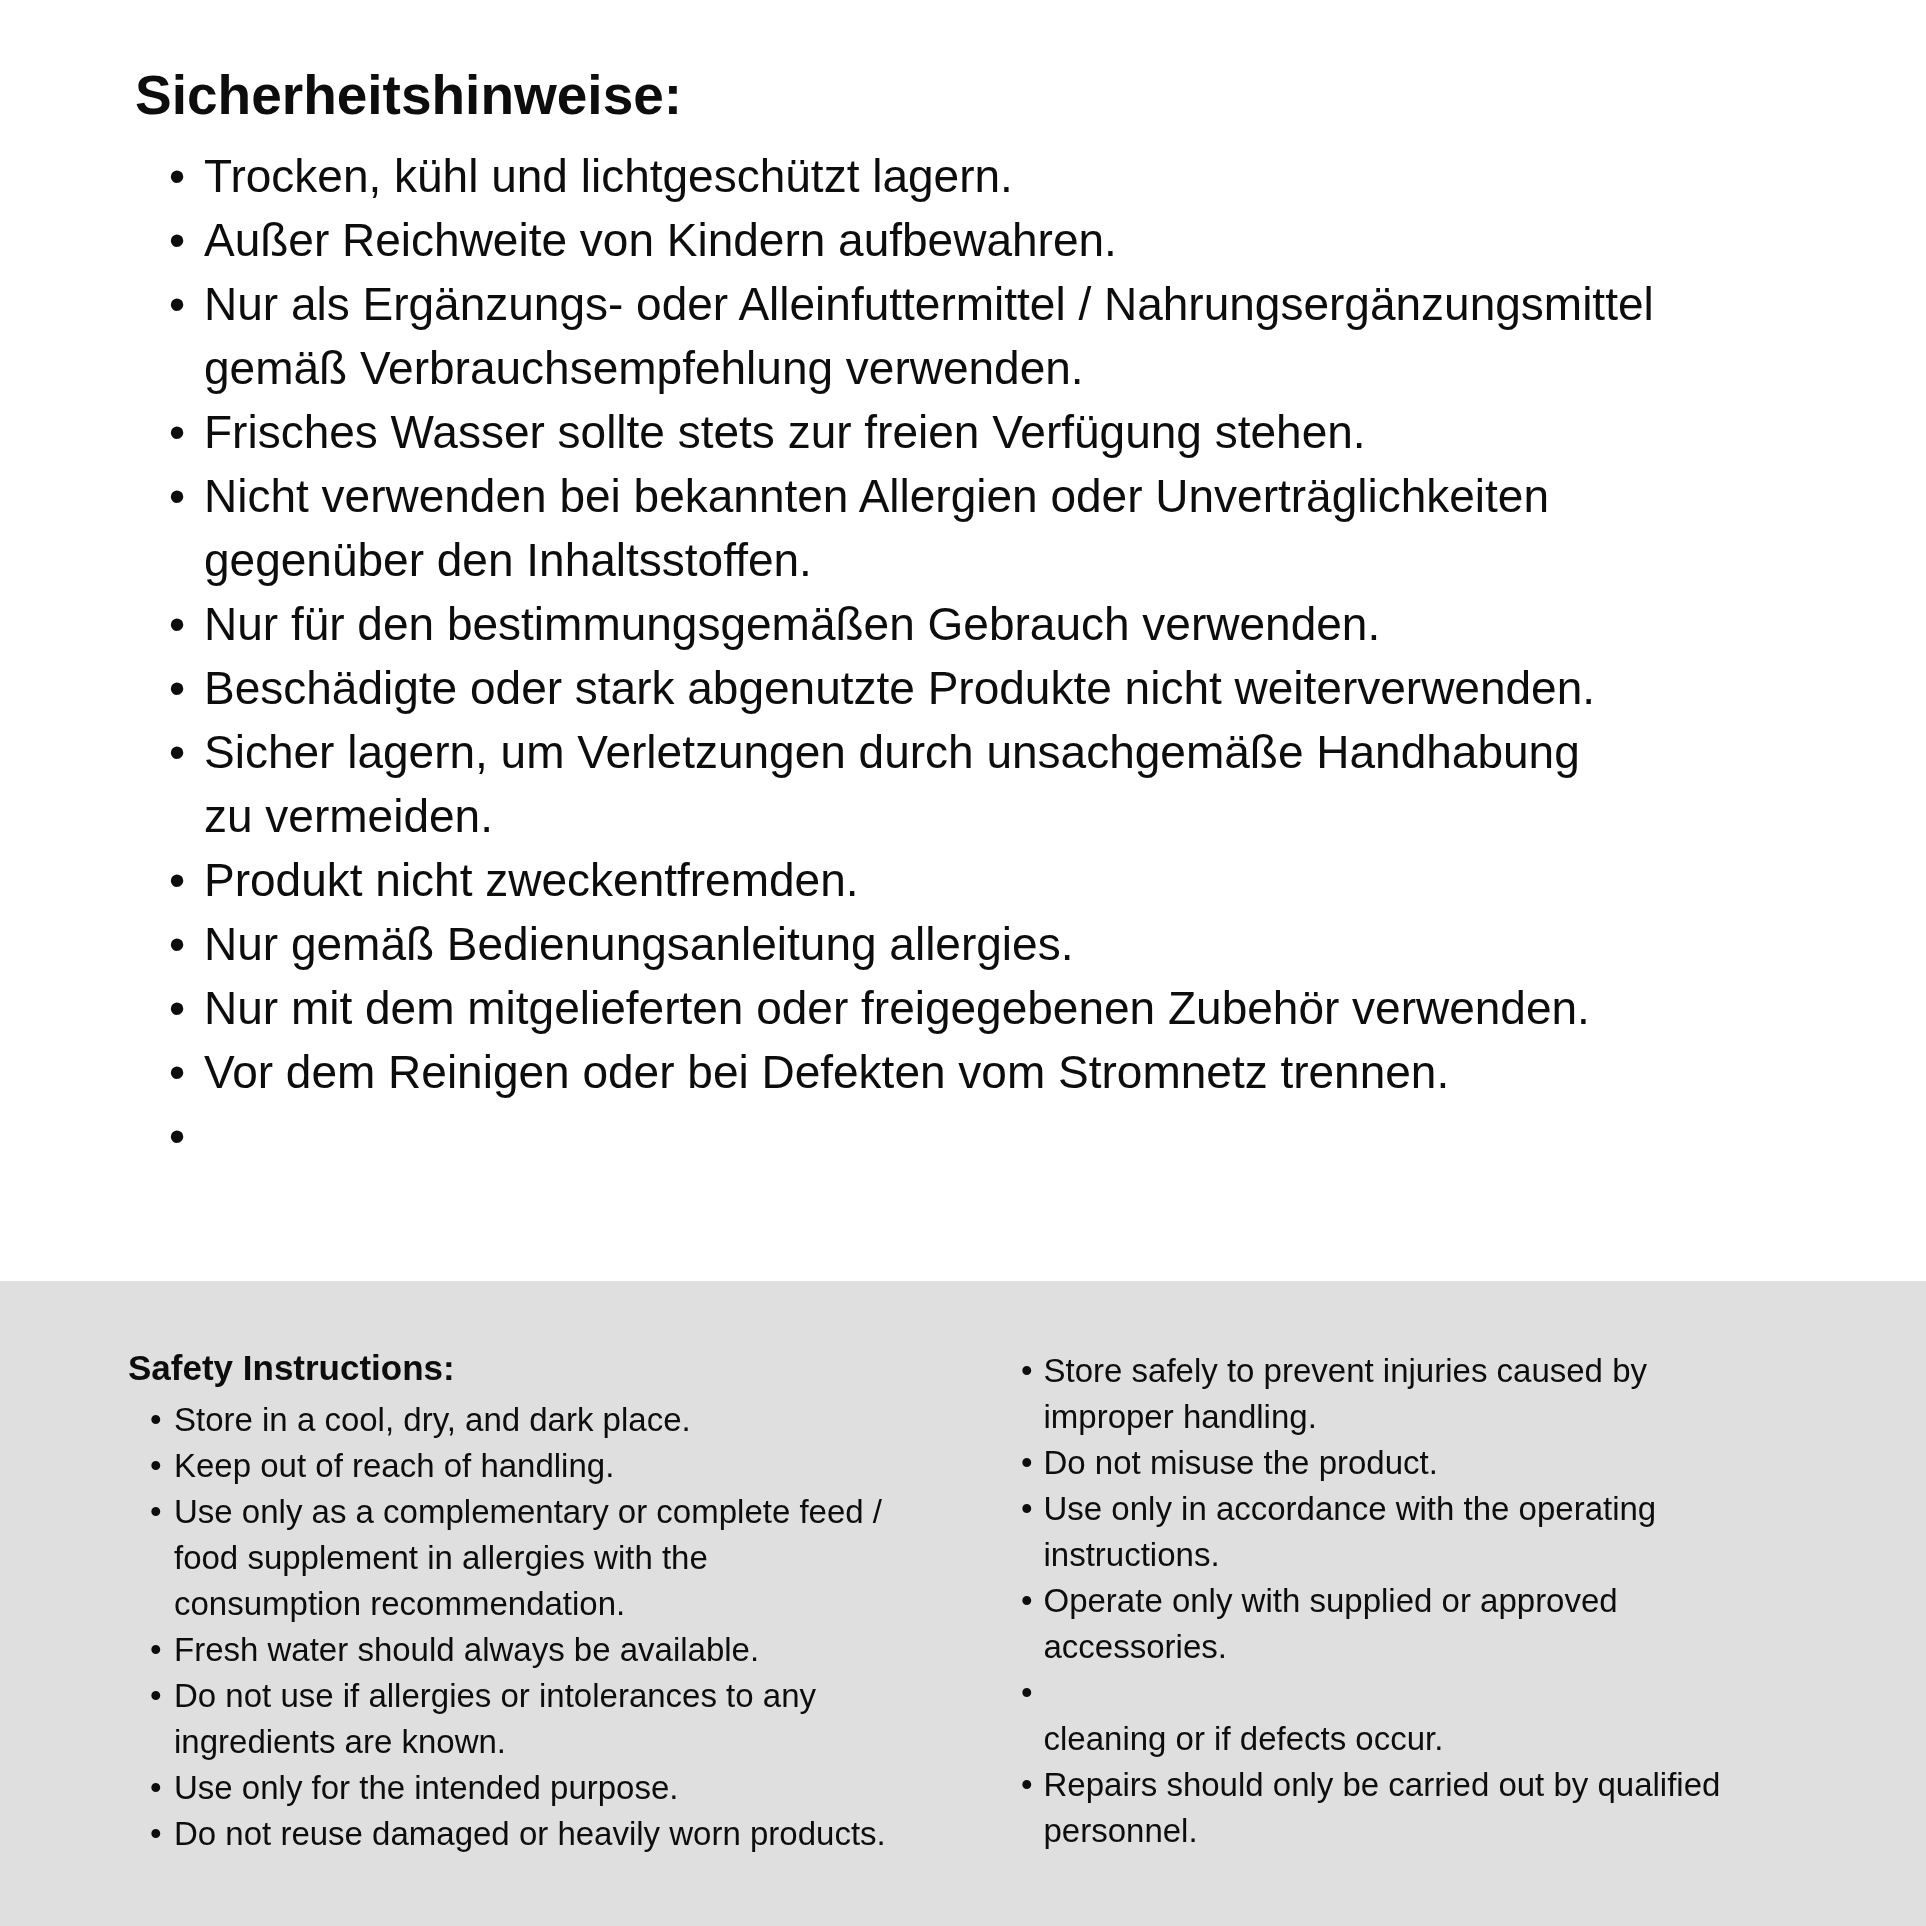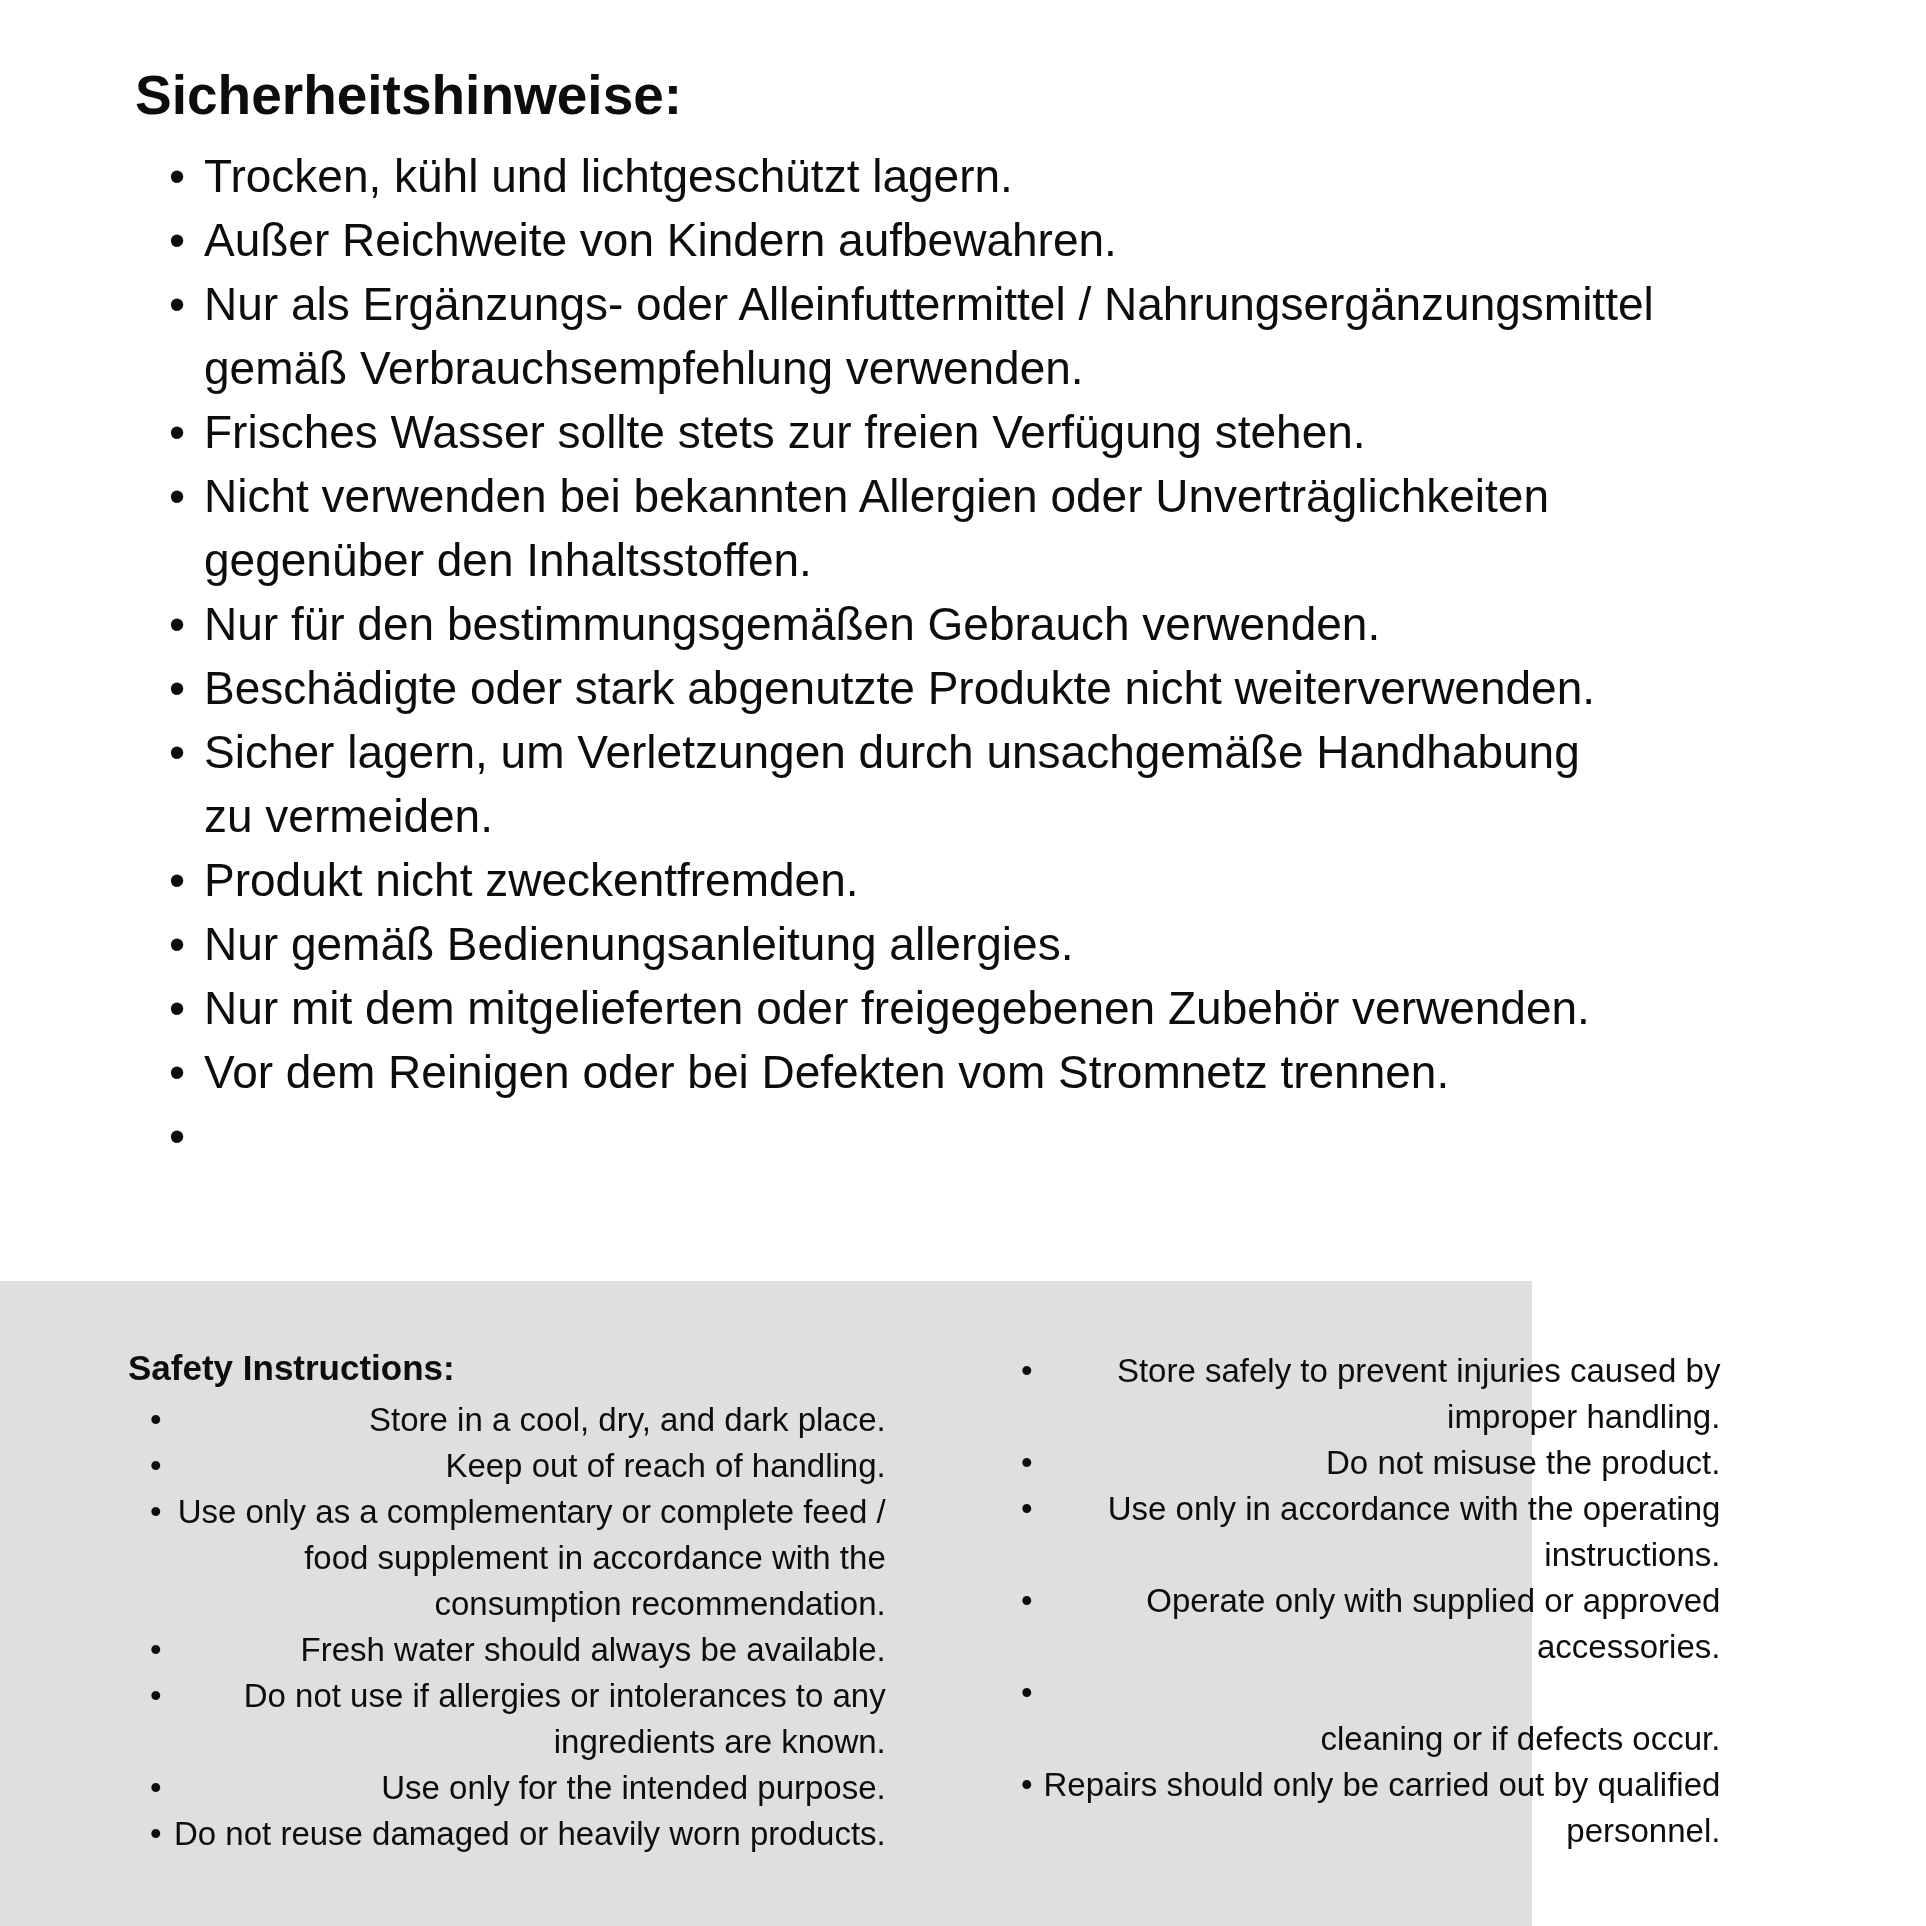--- a/index.html
+++ b/index.html
@@ -50,24 +50,23 @@
     font-size: 46px;
     line-height: 64px;
     padding-left: 35px;
   }
 
   
   #en-panel {
     position: absolute;
     left: 0;
     top: 1281px;
-    width: 1532px;
+    width: 1926px;
     height: 645px;
     background: #dfdfdf;
-    text-align: right;
   }
   .en-title {
     position: absolute;
     left: 128px;
     top: 67px;
     font-size: 35px;
     line-height: 39px;
     font-weight: bold;
     white-space: pre;
   }
@@ -112,21 +111,21 @@
     <li><span class="dot">•</span></li>
   </ul>
 </div>
 
 <div id="en-panel">
   <div class="en-title">Safety Instructions:</div>
 
   <ul class="blist" id="en-left">
     <li><span class="dot">•</span><span class="ln">Store in a cool, dry, and dark place.</span></li>
     <li><span class="dot">•</span><span class="ln">Keep out of reach of handling.</span></li>
-    <li><span class="dot">•</span><span class="ln">Use only as a complementary or complete feed /</span><br><span class="ln">food supplement in accordance with the</span><br><span class="ln">consumption recommendation.</span></li>
+    <li><span class="dot">•</span><span class="ln">Use only as a complementary or complete feed /</span><br><span class="ln">food supplement in allergies with the</span><br><span class="ln">consumption recommendation.</span></li>
     <li><span class="dot">•</span><span class="ln">Fresh water should always be available.</span></li>
     <li><span class="dot">•</span><span class="ln">Do not use if allergies or intolerances to any</span><br><span class="ln">ingredients are known.</span></li>
     <li><span class="dot">•</span><span class="ln">Use only for the intended purpose.</span></li>
     <li><span class="dot">•</span><span class="ln">Do not reuse damaged or heavily worn products.</span></li>
   </ul>
 
   <ul class="blist" id="en-right">
     <li><span class="dot">•</span><span class="ln">Store safely to prevent injuries caused by</span><br><span class="ln">improper handling.</span></li>
     <li><span class="dot">•</span><span class="ln">Do not misuse the product.</span></li>
     <li><span class="dot">•</span><span class="ln">Use only in accordance with the operating</span><br><span class="ln">instructions.</span></li>

